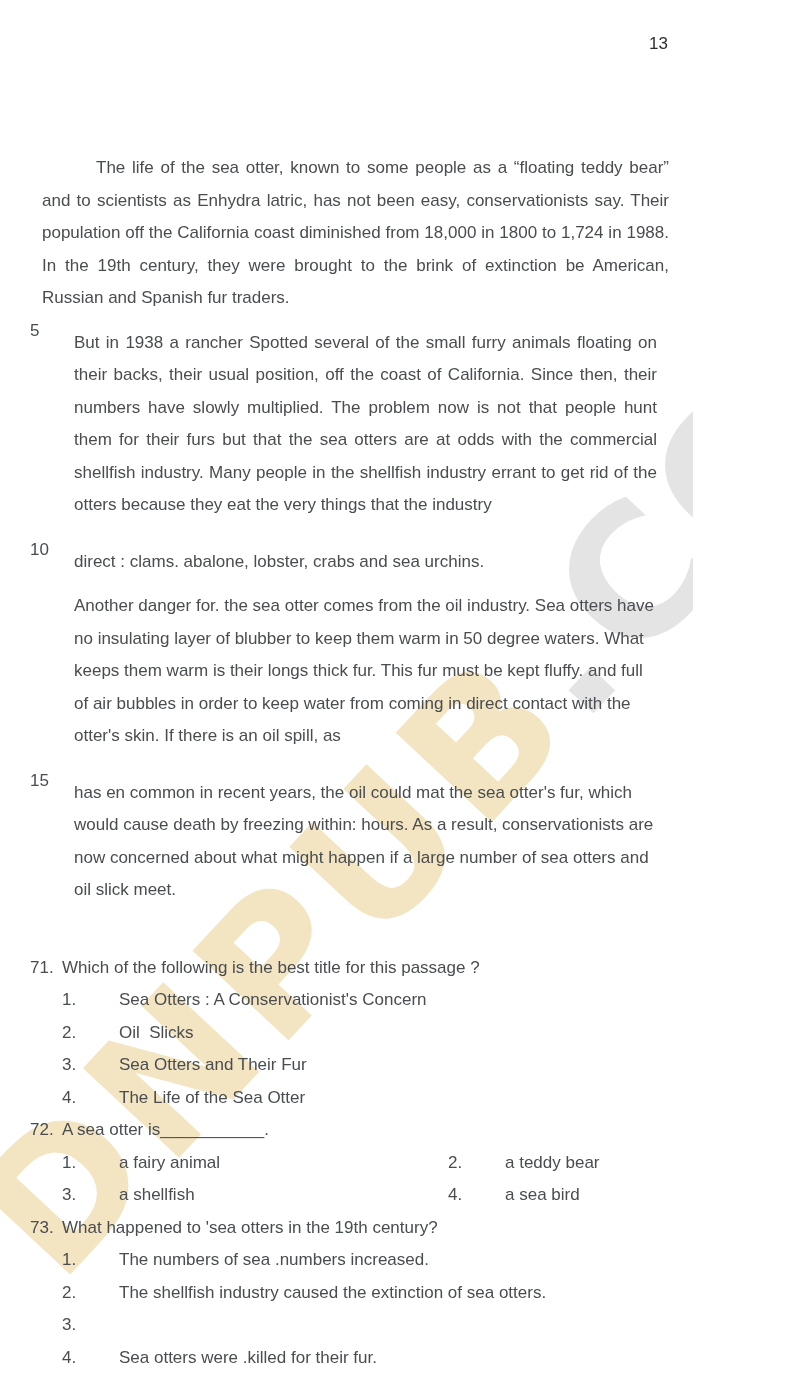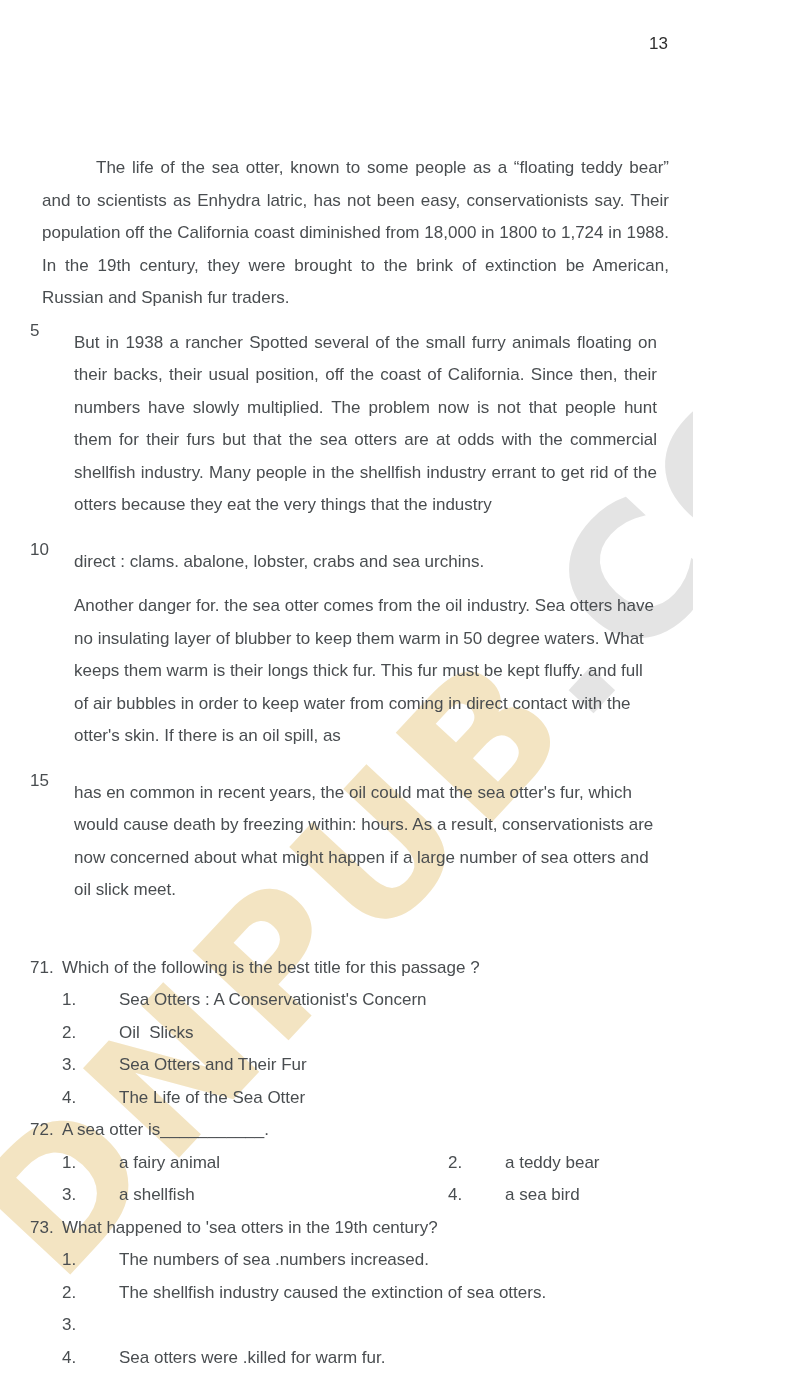--- a/index.html
+++ b/index.html
@@ -171,20 +171,20 @@
           </div>
           <div class="opt">
             <span class="onum">2.</span>
             <span class="opt-label">The shellfish industry caused the extinction of sea otters.</span>
           </div>
           <div class="opt">
             <span class="onum">3.</span>
           </div>
           <div class="opt">
             <span class="onum">4.</span>
-            <span class="opt-label">Sea otters were .killed for warm fur.</span>
+            <span class="opt-label">Sea otters were .killed for their fur.</span>
           </div>
         </div>
       </div>
     </div>
 
   </div>
 </div>
 
 </body></html>

